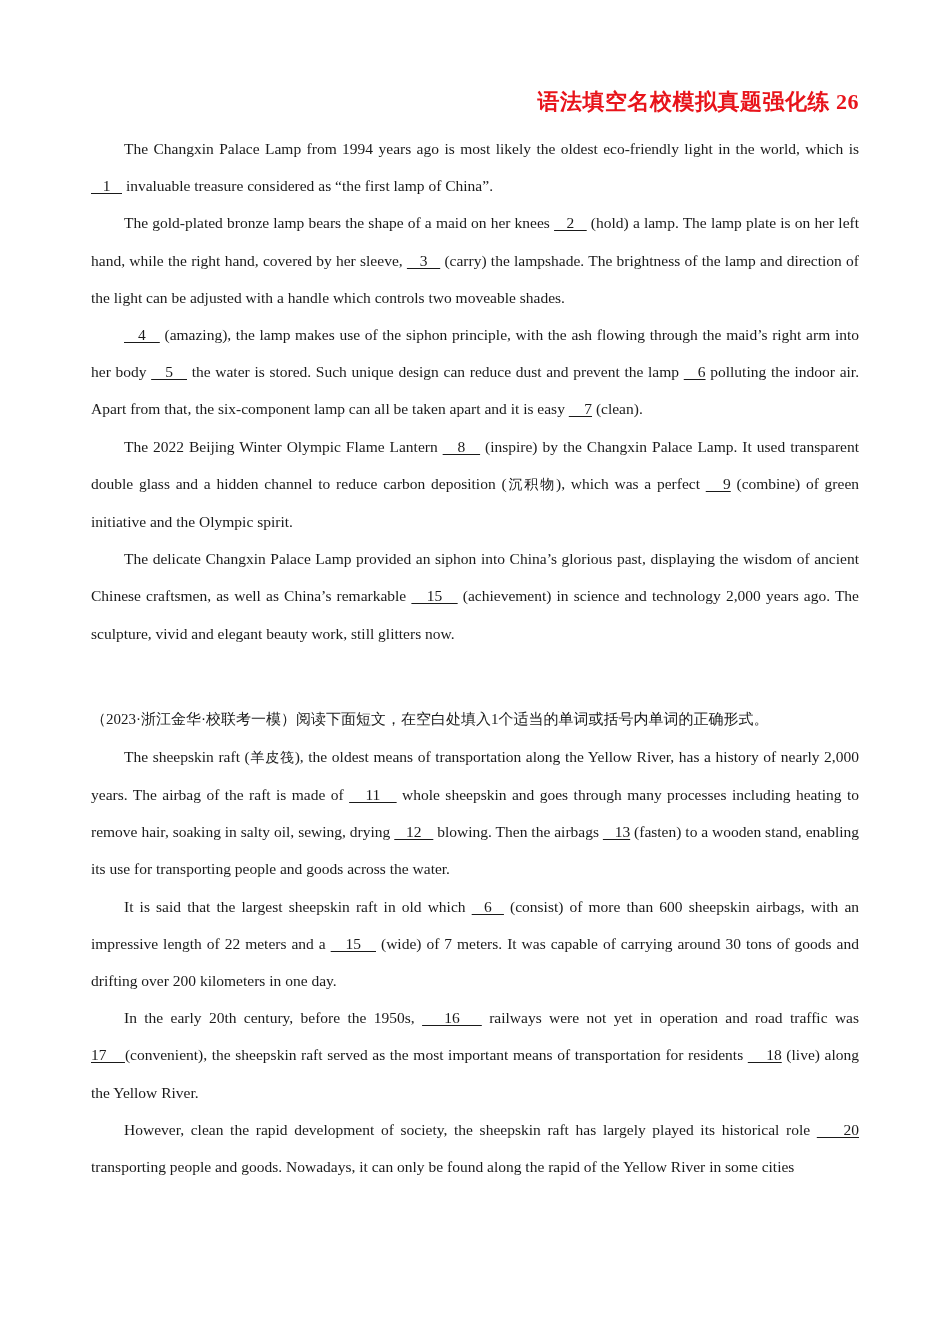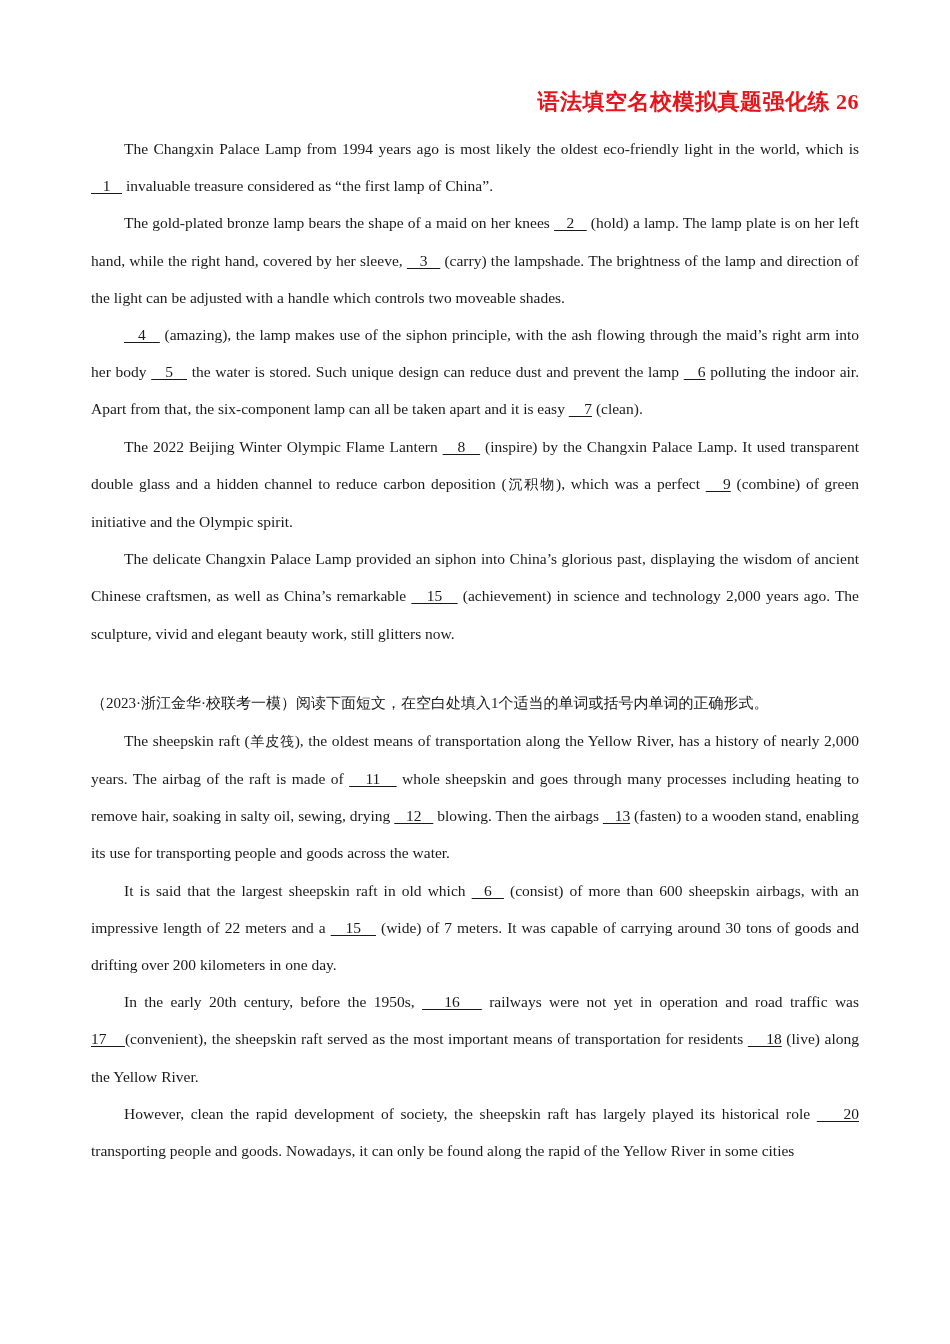--- a/index.html
+++ b/index.html
@@ -31,21 +31,21 @@
       letter-spacing: 0.5px;
     }
     .intro {
       font-size: 15px;
       line-height: 37px;
       margin: 0;
       text-align: justify;
       text-align-last: left;
     }
     .intro-2 {
-      margin-top: 40px;
+      margin-top: 56px;
       line-height: 22px;
       margin-bottom: 8px;
     }
     .para {
       font-size: 15.5px;
       line-height: 37.2px;
       margin: 0;
       text-indent: 33px;
       text-align: justify;
     }

